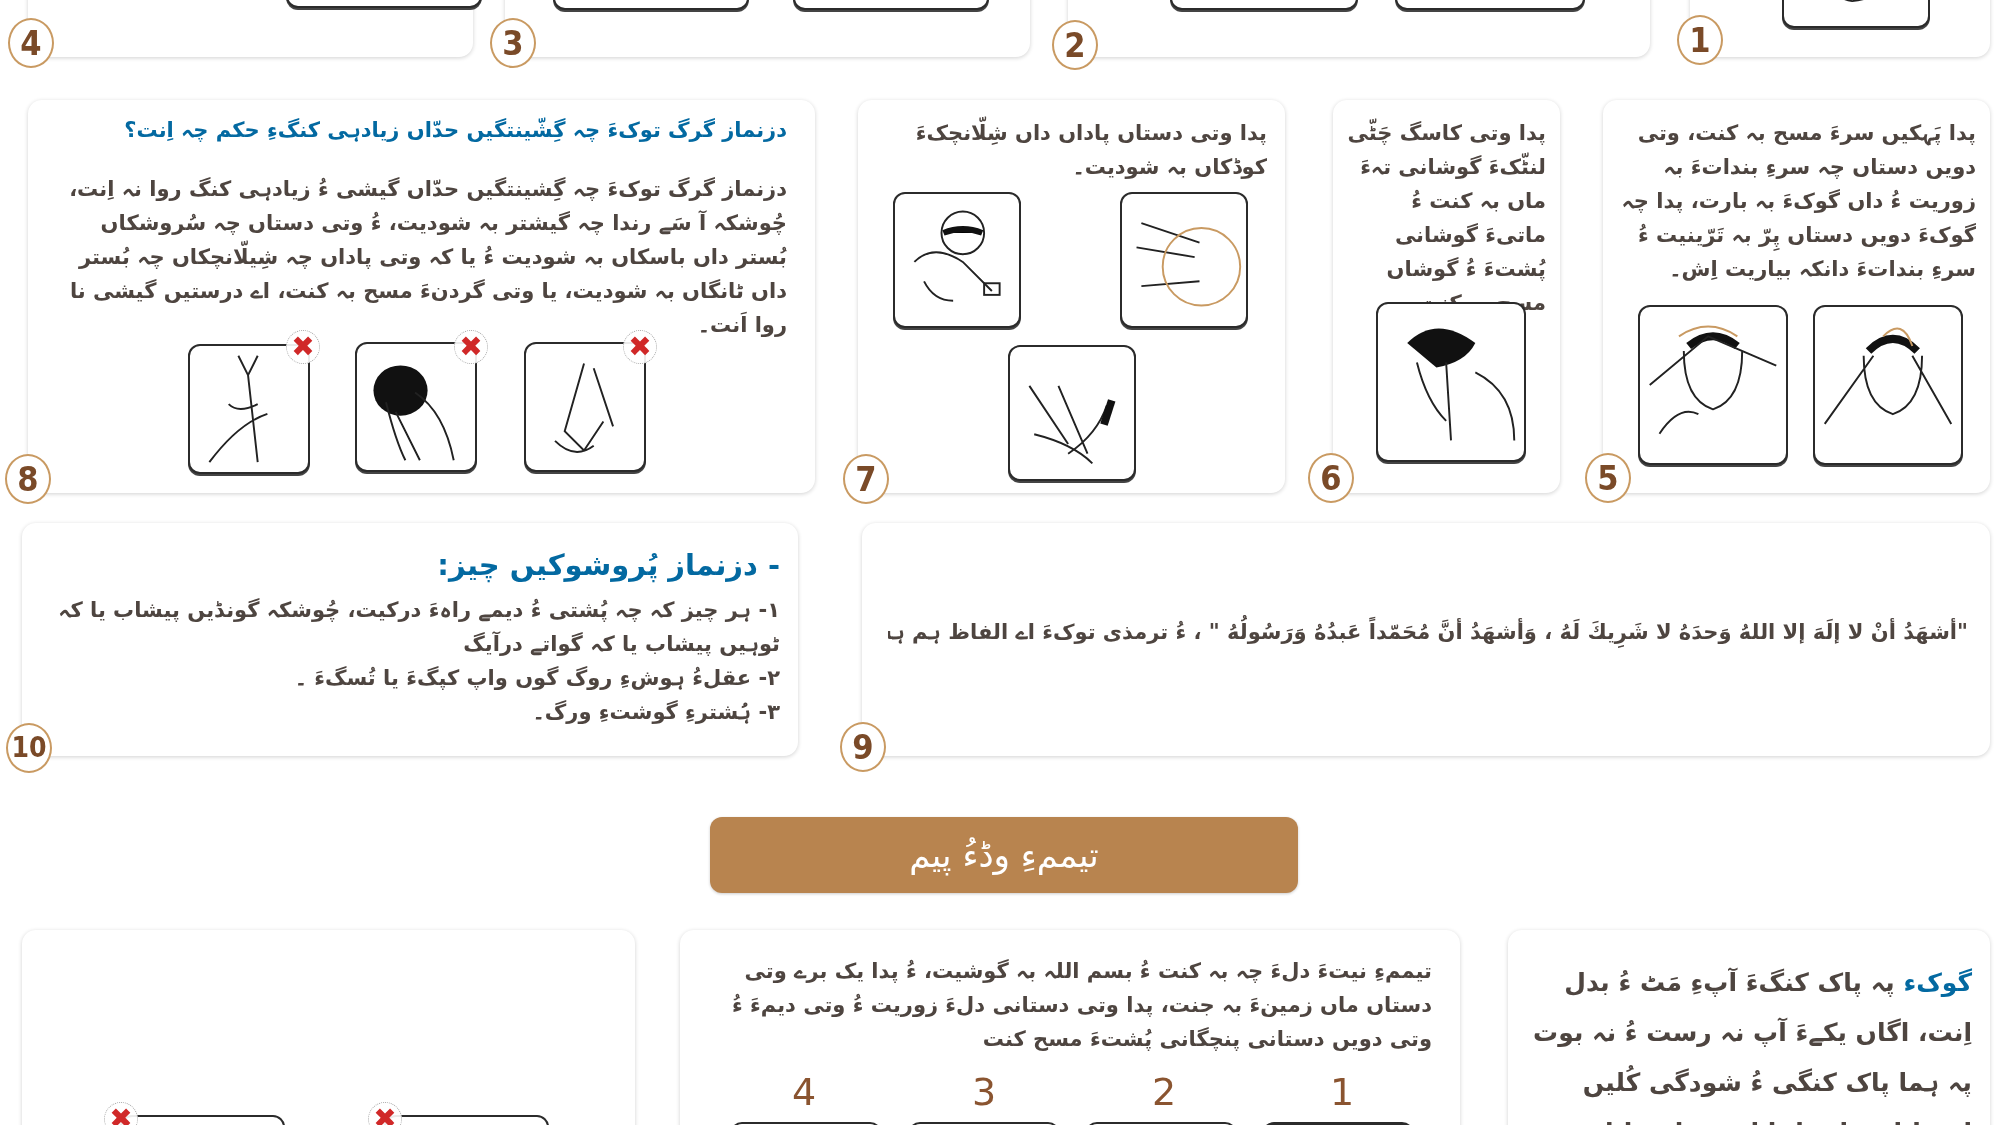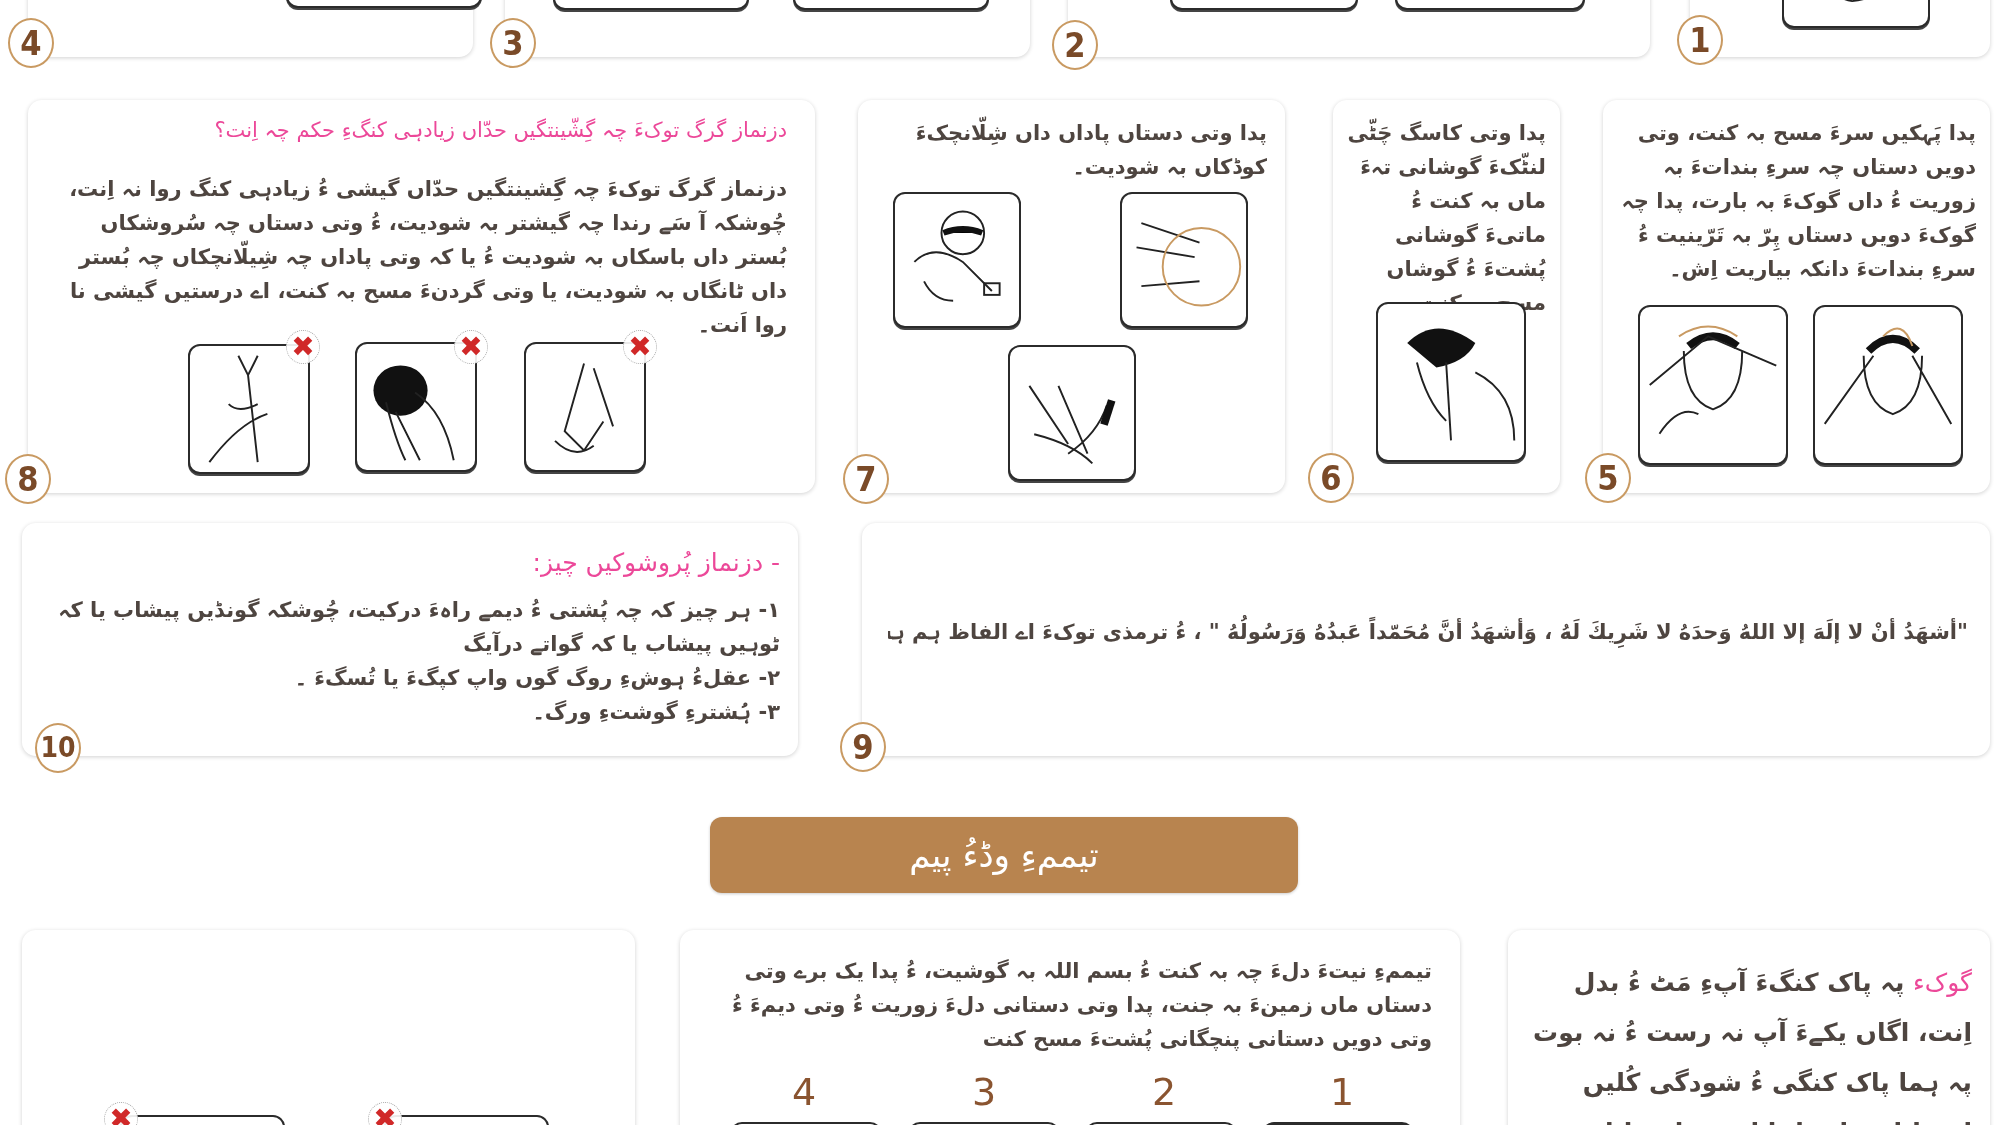--- a/index.html
+++ b/index.html
@@ -11,21 +11,21 @@
   }
   .num {
     position: absolute; width: 46px; height: 50px; border: 2px solid #c99a62;
     border-radius: 50%; background: #fff; color: #7a4a28;
     font-family: "DejaVu Sans Condensed", "DejaVu Sans", sans-serif;
     font-size: 34px; font-weight: bold; display: flex; align-items: center; justify-content: center;
     line-height: 1;
   }
   .rtl { direction: rtl; text-align: right; }
   .txt { font-size: 21px; line-height: 34px; font-weight: bold; color: #4e4540; }
-  .head { color: #ec4899; font-weight: normal; }
+  .head { color: #0369a1; font-weight: bold; }
   .pic {
     position: absolute; border: 2.5px solid #2b2b2b; border-radius: 12px; background: #fff;
     box-shadow: 0 2px 0 #444; overflow: hidden;
   }
   .pic svg { width: 100%; height: 100%; }
   .xmark {
     position: absolute; width: 34px; height: 34px; border-radius: 50%;
     border: 1.5px dotted #aaa; background: rgba(255,255,255,0.9);
     color: #d02828; font-size: 28px; font-weight: bold;
     display: flex; align-items: center; justify-content: center; line-height: 1;
@@ -141,26 +141,26 @@
     <svg viewBox="0 0 150 160">
         <path d="M55 45 q25 -25 50 0" stroke="#111" stroke-width="8" fill="none"></path>
         <path d="M70 30 q20 -20 30 10" stroke="#c99a62" stroke-width="2" fill="none"></path>
         <path d="M50 50 q0 50 30 60 q30 -10 30 -60 M10 120 l50 -70 M140 120 l-40 -70" stroke="#222" stroke-width="2" fill="none"></path>
       </svg>
   </div>
 </div>
 <div class="num" style="left:1585px; top:453px;">5</div>
 
 <div class="card" style="left:22px; top:523px; width:776px; height:233px;">
-  <div class="rtl head" style="position:absolute; right:18px; top:25px; width:740px; font-size:25px;">- دزنماز پُروشوکیں چیز:</div>
+  <div class="rtl head" style="position:absolute; right:18px; top:25px; width:740px; font-size:29px;">- دزنماز پُروشوکیں چیز:</div>
   <div class="rtl txt" style="position:absolute; right:18px; top:70px; width:750px;">١-  ہر چیز کہ چہ پُشتی ءُ دیمے راہءَ درکیت، چُوشکہ گونڈیں پیشاب یا کہ ٹوہیں پیشاب یا کہ گواتے درآیگ</div>
   <div class="rtl txt" style="position:absolute; right:18px; top:138px; width:750px;">٢-  عقلءُ ہوشءِ روگ گوں واپ کپگءَ یا تُسگءَ ۔</div>
   <div class="rtl txt" style="position:absolute; right:18px; top:172px; width:750px;">٣- ہُشترءِ گوشتءِ ورگ۔</div>
 </div>
-<div class="num" style="left:6px; top:723px; font-size:28px;margin-left:29px;">10</div>
+<div class="num" style="left:6px; top:723px; font-size:28px;">10</div>
 
 <div class="card" style="left:862px; top:523px; width:1128px; height:233px;">
   <div class="rtl txt" style="position:absolute; right:22px; top:92px; width:1080px; white-space:nowrap; overflow:hidden;">"أشهَدُ أنْ لا إلَهَ إلا اللهُ وَحدَهُ لا شَرِيكَ لَهُ ، وَأشهَدُ أنَّ مُحَمّداً عَبدُهُ وَرَسُولُهُ " ، ءُ ترمذی توکءَ اے الفاظ ہم ہست اَنت- "اللّهُمَّ</div>
 </div>
 <div class="num" style="left:840px; top:722px;">9</div>
 
 <div class="banner">تیممءِ وڈءُ پیم</div>
 
 <div class="card" style="left:22px; top:930px; width:613px; height:240px;">
   <div class="pic" style="left:98px; top:185px; width:165px; height:80px;"></div>

